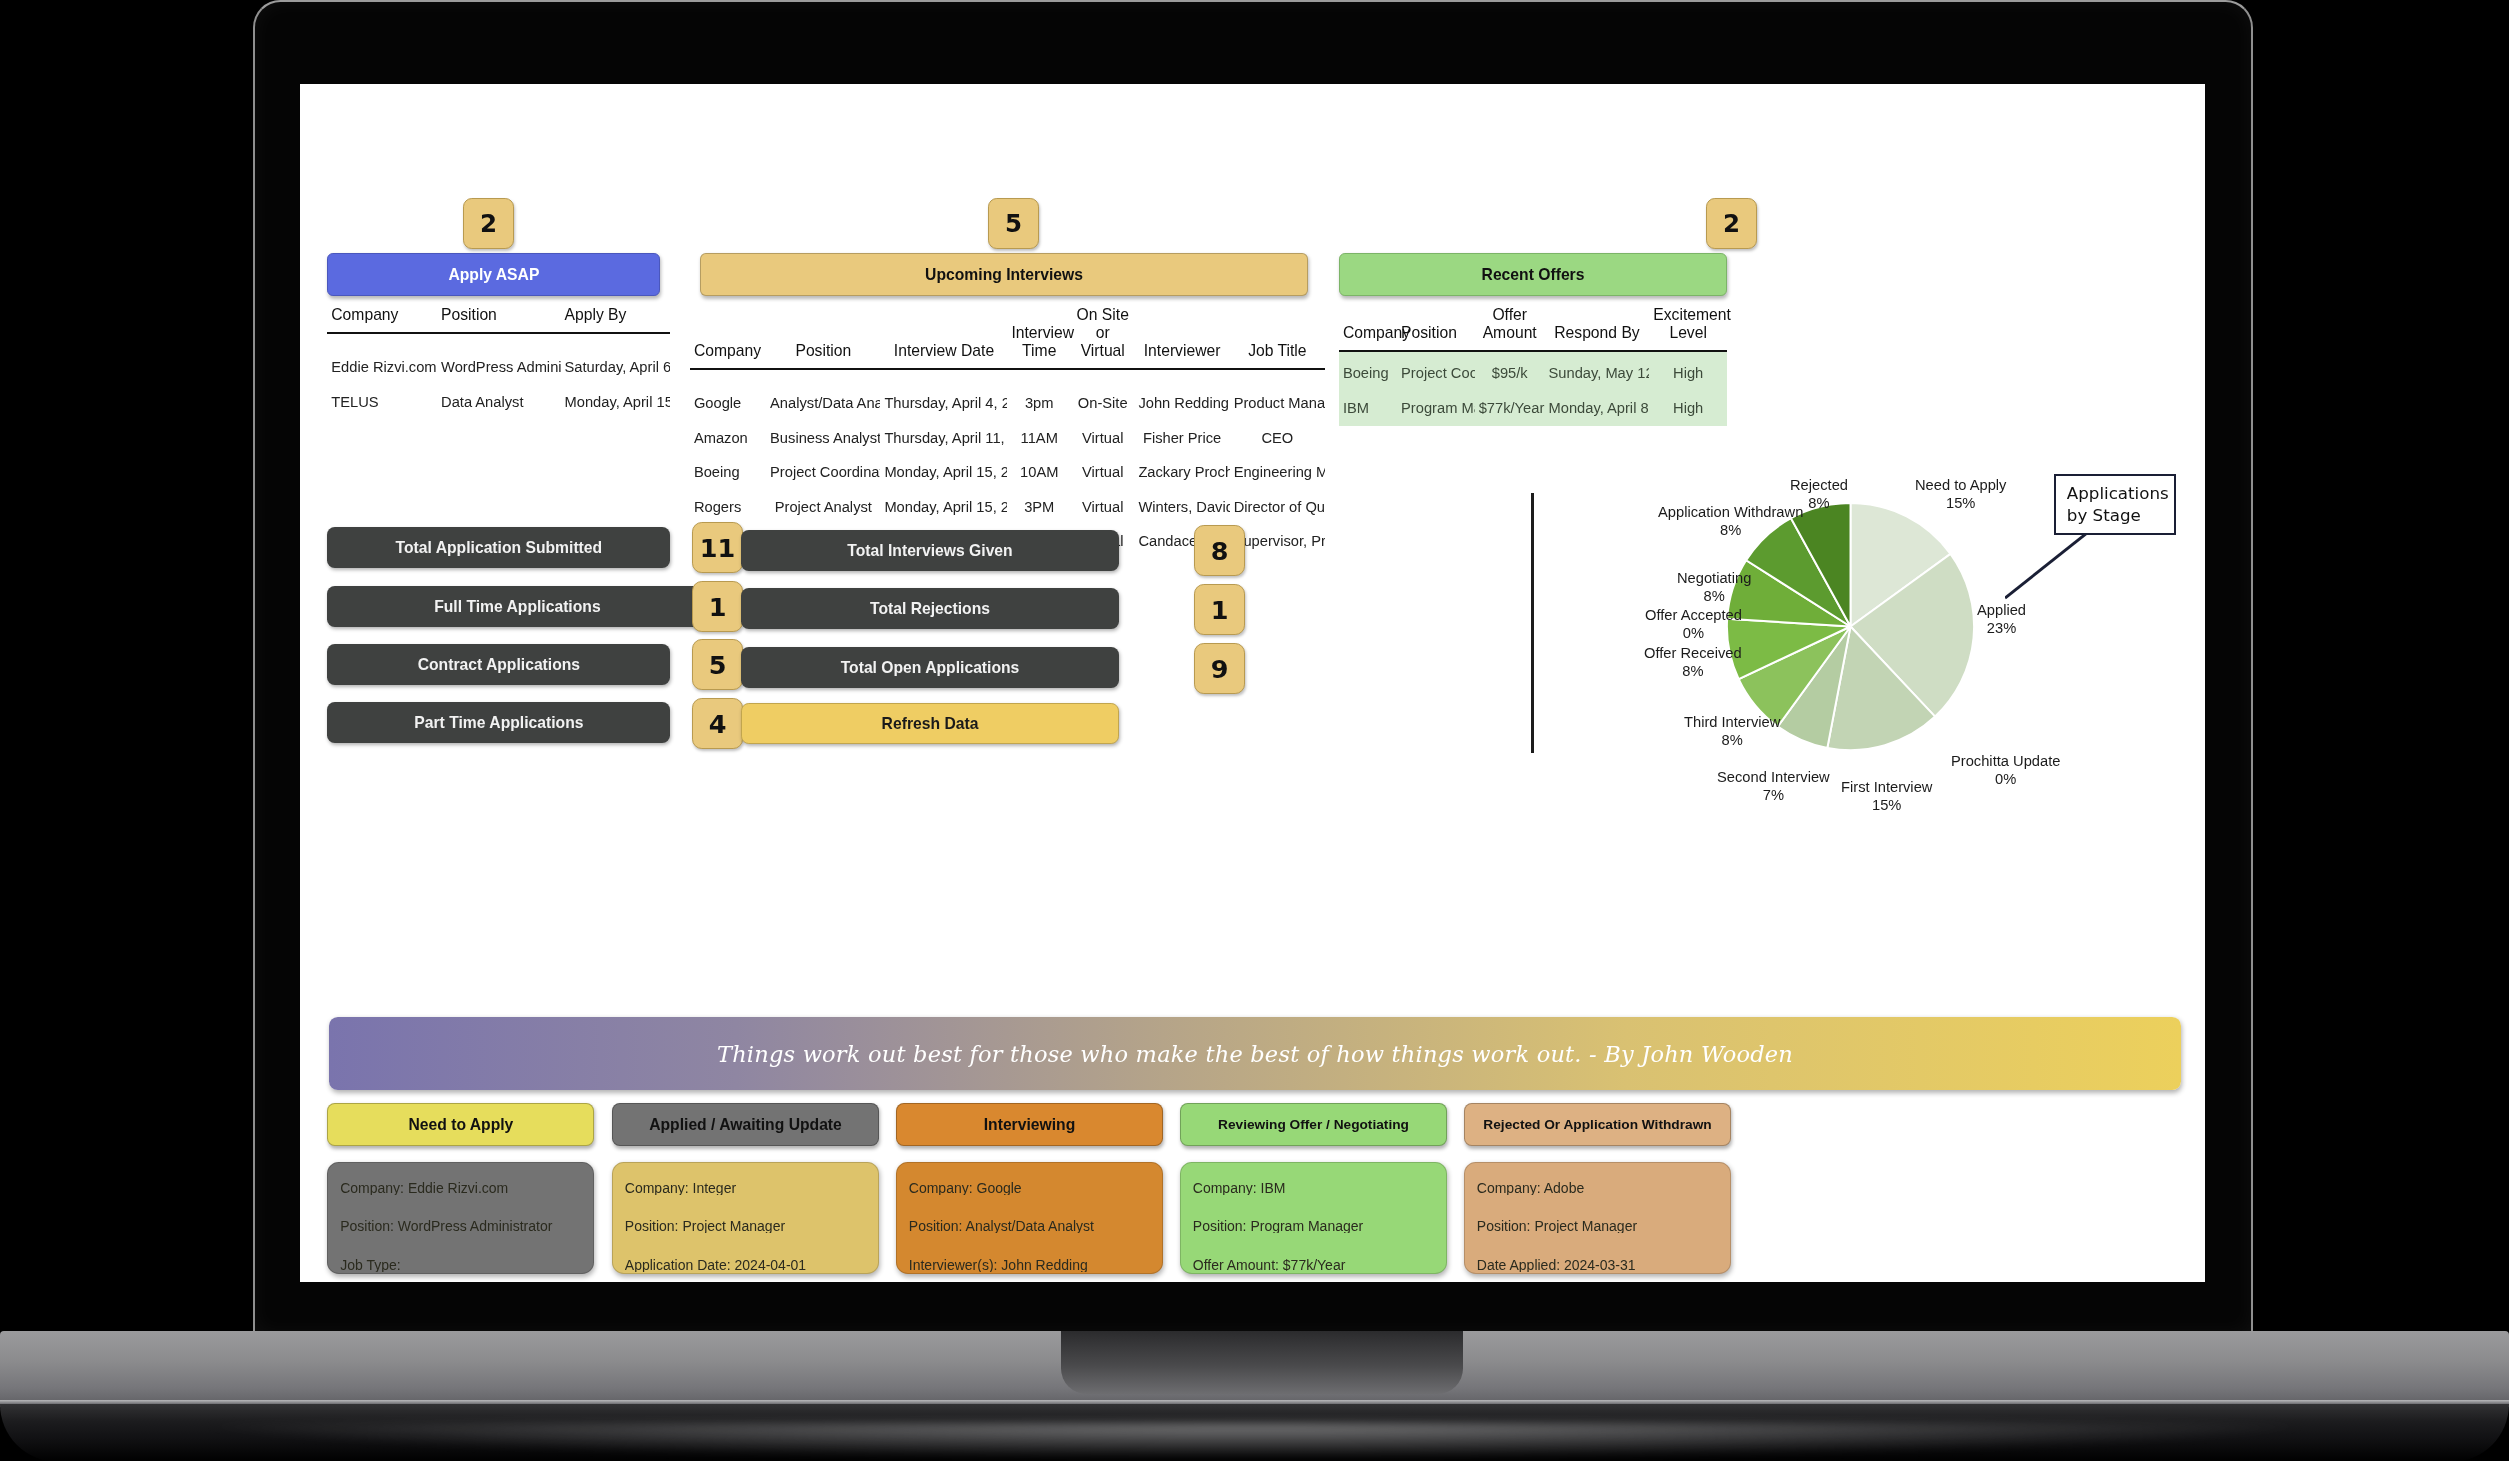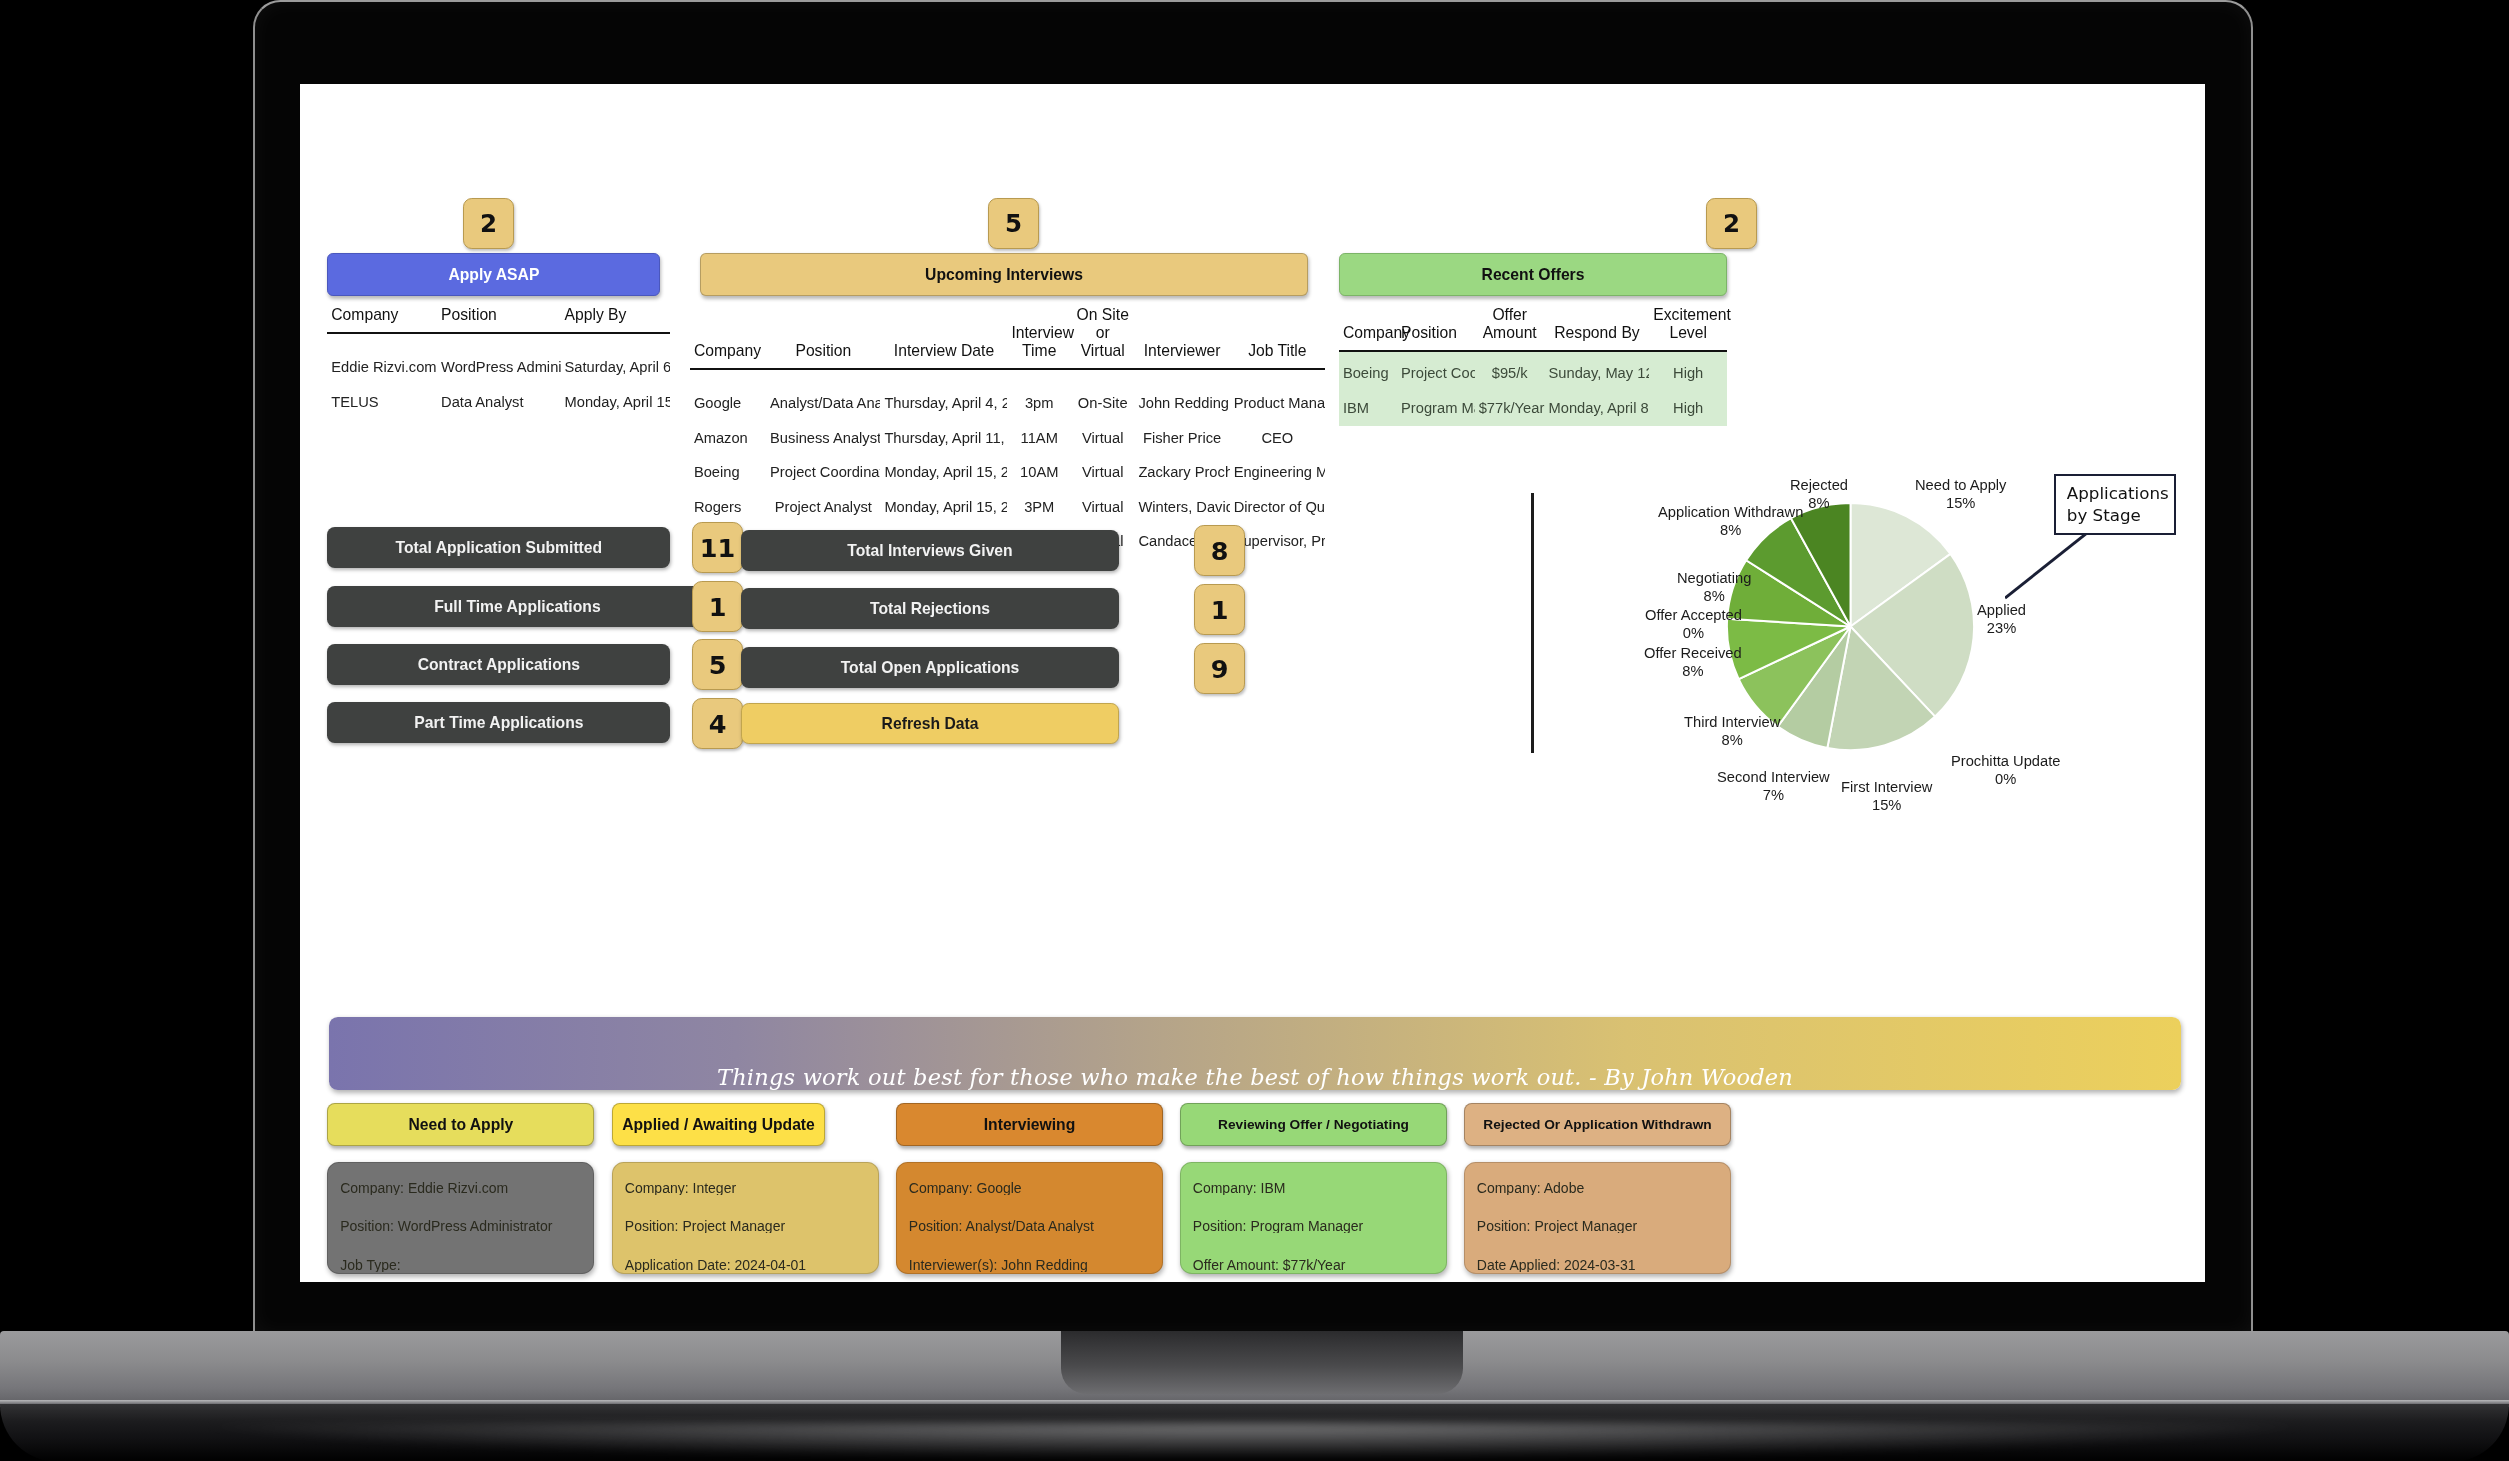--- a/index.html
+++ b/index.html
@@ -155,21 +155,21 @@
     position: absolute; border: 2.9px solid #1a1f35; background: #fff;
     padding: 6.9px 10.8px; font-size: 16.7px; color: #111; line-height: 1.3;
     font-family: "DejaVu Sans", sans-serif;
   }
 
   
   .quote {
     position: absolute; left: 29px; top: 933px; width: 1852px; height: 73px;
     border-radius: 8.8px;
     background: linear-gradient(90deg, #7a74ad 0%, #8f86a2 22%, #b5a489 45%, #d9c172 70%, #ecd05c 100%);
-    display: flex; align-items: flex-end; justify-content: center;
+    display: flex; align-items: center; justify-content: center;
     box-shadow: 1px 2.9px 4.9px rgba(0,0,0,.3);
   }
   .quote span {
     color: #fff; font-style: italic; font-size: 22.5px; font-weight: 400;
     font-family: "DejaVu Serif", serif; letter-spacing: 0.2px;
   }
 
   
   .pipe-head {
     position: absolute; height: 43px; border-radius: 7.8px;
@@ -398,21 +398,21 @@
         <span>Things work out best for those who make the best of how things work out. - By John Wooden</span>
       </div>
 
       <div id="pipeline-root">
           <div class="pipe-head" style="left: 27.4px; top: 1019px; width: 267px; background: rgb(230, 221, 92);">Need to Apply</div>
           <div class="pipe-card" style="left: 27.4px; top: 1078px; width: 267px; height: 112px; background: #737373;">
             <div>Company: Eddie Rizvi.com</div>
             <div>Position: WordPress Administrator</div>
             <div>Job Type:</div>
           </div>
-          <div class="pipe-head" style="left: 312px; top: 1019px; width: 213px; background: #fde047;">Applied / Awaiting Update</div>
+          <div class="pipe-head" style="left: 312px; top: 1019px; width: 267px; background: #737373;">Applied / Awaiting Update</div>
           <div class="pipe-card" style="left: 312px; top: 1078px; width: 267px; height: 112px; background: rgb(221, 195, 107);">
             <div>Company: Integer</div>
             <div>Position: Project Manager</div>
             <div>Application Date: 2024-04-01</div>
           </div>
           <div class="pipe-head" style="left: 596px; top: 1019px; width: 267px; background: rgb(217, 136, 47);">Interviewing</div>
           <div class="pipe-card" style="left: 596px; top: 1078px; width: 267px; height: 112px; background: rgb(212, 136, 47);">
             <div>Company: Google</div>
             <div>Position: Analyst/Data Analyst</div>
             <div>Interviewer(s): John Redding</div>

